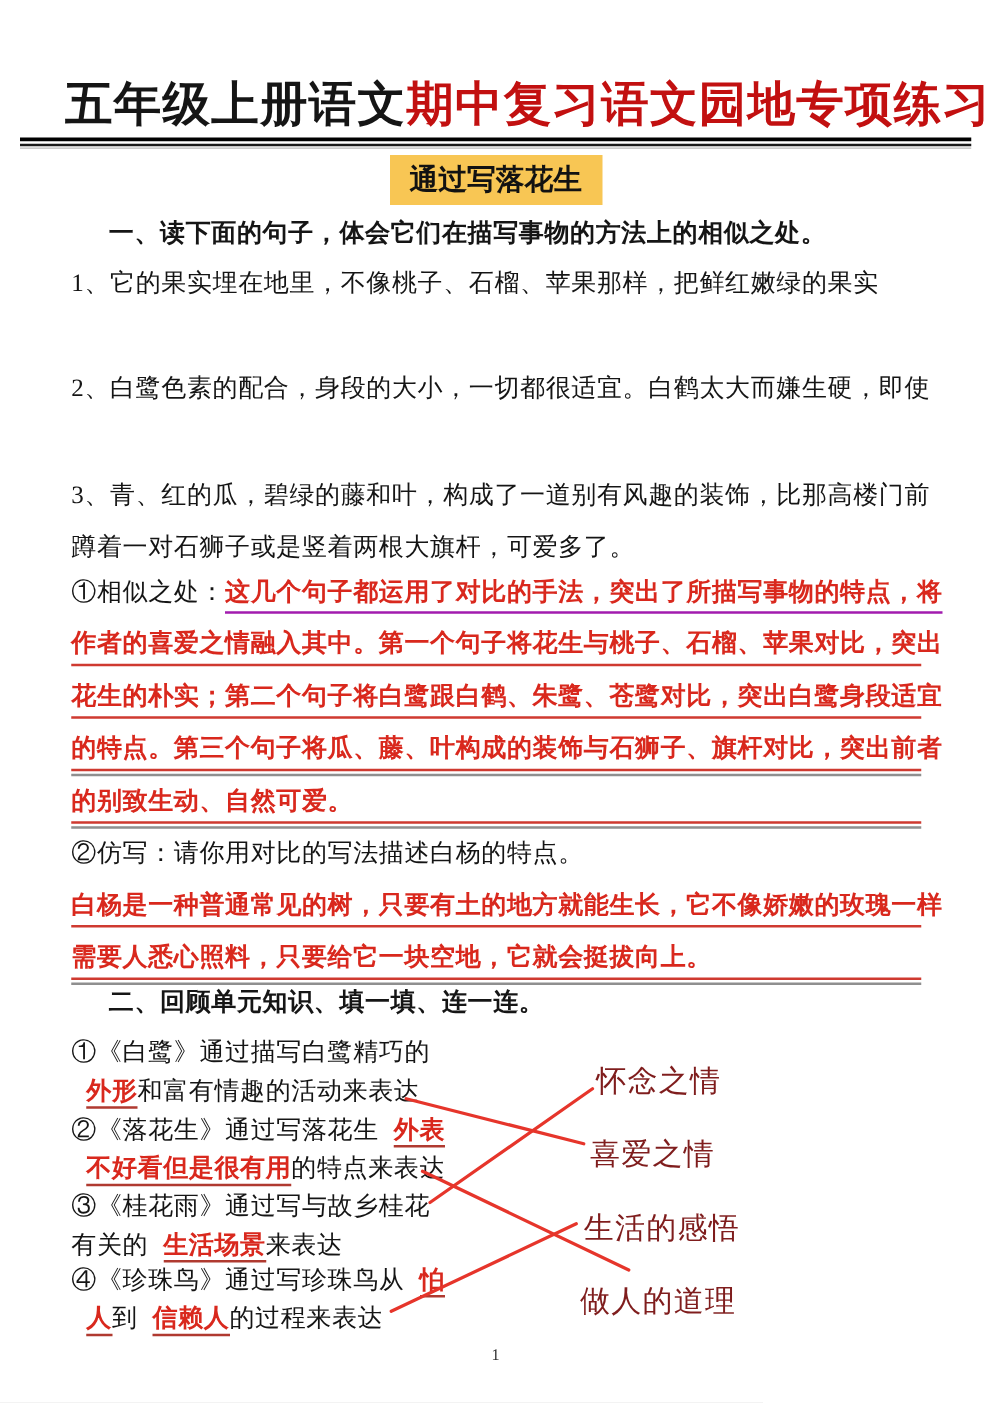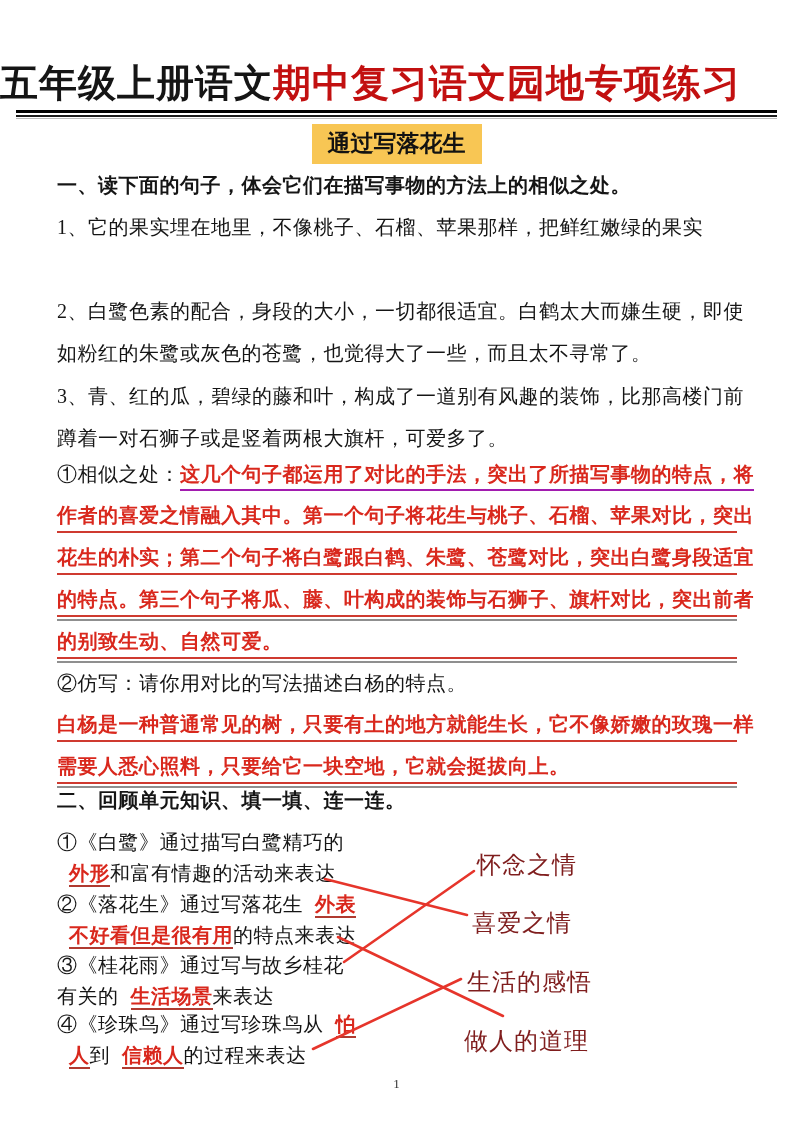--- a/index.html
+++ b/index.html
@@ -6,42 +6,42 @@
   html,body { background:#e9e9e9; }
   .page {
     position:relative; width:793px; height:1122px; margin:0 auto;
     background:#ffffff; overflow:hidden;
     font-family:"Liberation Serif","DejaVu Serif",serif;
     color:#151515;
   }
   
   .doc-title {
     position:absolute; top:58px; left:0; width:100%;
-    text-align:left; font-size:38px; font-weight:700; letter-spacing:1px;
+    text-align:right; font-size:38px; font-weight:700; letter-spacing:1px;
     white-space:nowrap;
   }
   .title-red { color:#c21010; }
   
   .title-rule {
     position:absolute; top:110px; left:16px; width:761px; height:7px;
     border-top:3px solid #000; border-bottom:2px solid #1a1a1a;
   }
   .title-rule::after {
     content:""; position:absolute; left:0; right:0; bottom:-4px; height:1px; background:#b9b9b9;
   }
   
   .banner {
     position:absolute; top:124px; left:50%; transform:translateX(-50%);
     background:#f8c654; padding:4px 16px 5px;
     font-family:"Liberation Sans","DejaVu Sans",sans-serif;
     font-size:23px; font-weight:700; color:#121212; white-space:nowrap;
   }
   
   .l { position:absolute; left:57px; font-size:20px; line-height:24px; letter-spacing:0.5px; white-space:nowrap; }
-  .hd { font-family:Liberation Mono, monospace; font-weight:700; letter-spacing:0.5px; }
+  .hd { font-family:Liberation Serif, serif; font-weight:700; letter-spacing:0.5px;margin-left:30px; }
   
   .ans {
     position:absolute; left:57px; width:680px;
     font-size:20px; line-height:24px; letter-spacing:0.5px; white-space:nowrap;
     color:#d9281d; font-weight:700;
     border-bottom:2px solid #cf3a30; padding-bottom:4px;
   }
   .gray-rule::after {
     content:""; position:absolute; left:0; right:0; bottom:-6px; height:2px; background:#8f8f8f;
   }
@@ -67,21 +67,20 @@
   <div class="doc-title"><span>五年级上册语文</span><span class="title-red">期中复习语文园地专项练习</span></div>
 
   <div class="title-rule"></div>
 
   <div class="banner">通过写落花生</div>
 
   <div class="l hd" style="top:175px">一、读下面的句子，体会它们在描写事物的方法上的相似之处。</div>
 
   <div class="l" style="top:215px">1、它的果实埋在地里，不像桃子、石榴、苹果那样，把鲜红嫩绿的果实</div>
   <div class="l" style="top:299px">2、白鹭色素的配合，身段的大小，一切都很适宜。白鹤太大而嫌生硬，即使</div>
-  <div class="l" style="top:341px">如粉红的朱鹭或灰色的苍鹭，也觉得大了一些，而且太不寻常了。</div>
   <div class="l" style="top:384px">3、青、红的瓜，碧绿的藤和叶，构成了一道别有风趣的装饰，比那高楼门前</div>
   <div class="l" style="top:426px">蹲着一对石狮子或是竖着两根大旗杆，可爱多了。</div>
 
   <div class="l" style="top:462px"><span>①相似之处：</span><span class="ans-inline">这几个句子都运用了对比的手法，突出了所描写事物的特点，将</span></div>
   <div class="ans" style="top:503px">作者的喜爱之情融入其中。第一个句子将花生与桃子、石榴、苹果对比，突出</div>
   <div class="ans" style="top:545px">花生的朴实；第二个句子将白鹭跟白鹤、朱鹭、苍鹭对比，突出白鹭身段适宜</div>
   <div class="ans gray-rule" style="top:587px">的特点。第三个句子将瓜、藤、叶构成的装饰与石狮子、旗杆对比，突出前者</div>
   <div class="ans gray-rule" style="top:629px">的别致生动、自然可爱。</div>
 
   <div class="l" style="top:671px">②仿写：请你用对比的写法描述白杨的特点。</div>

